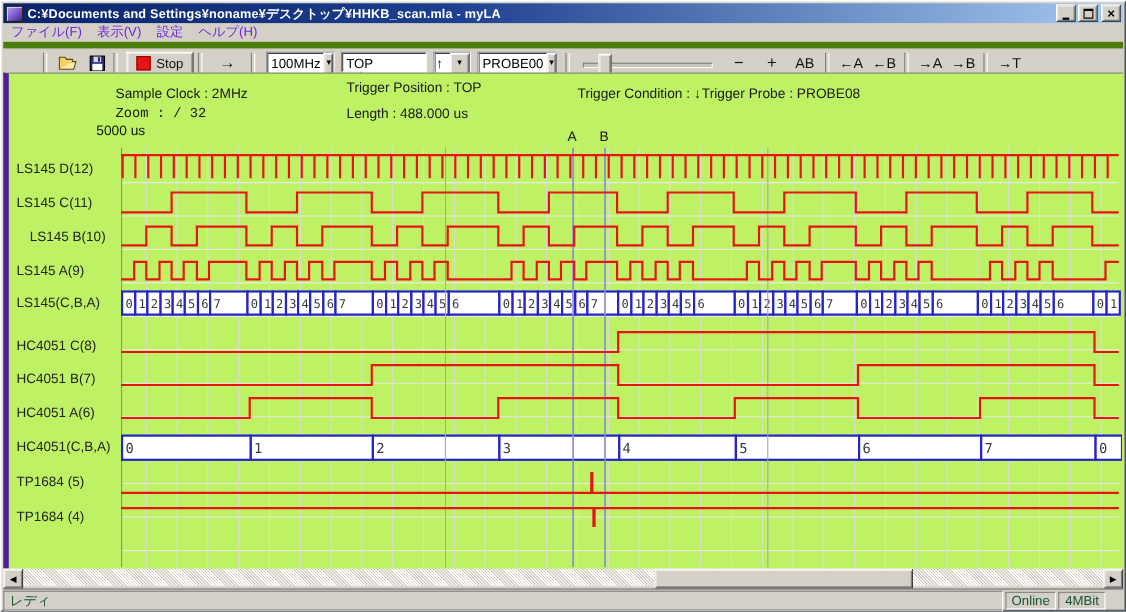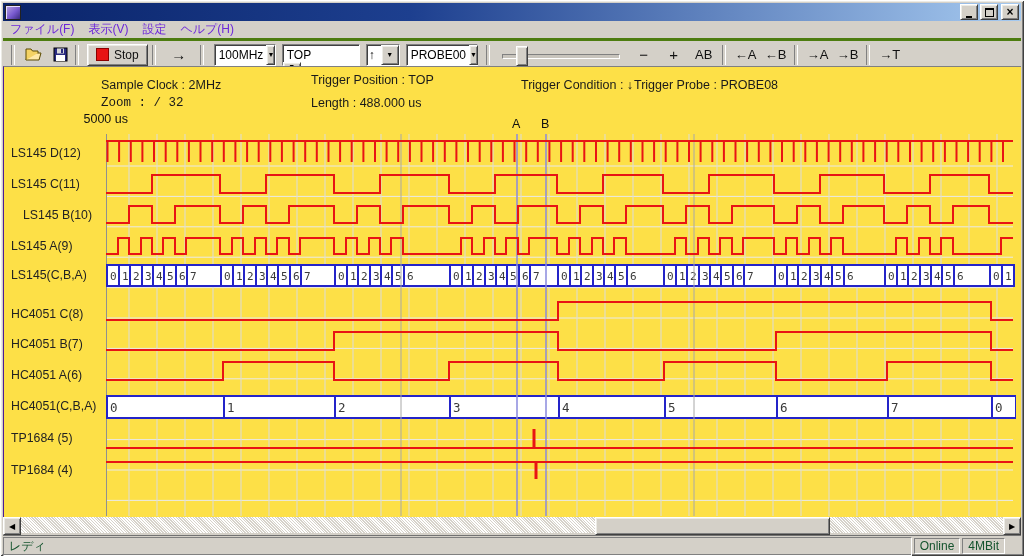--- a/index.html
+++ b/index.html
@@ -16,38 +16,38 @@
   .winbtns{margin-left:auto;display:flex;gap:2px;padding-right:2px;}
   .wbtn{width:16px;height:14px;background:#d4d0c8;border:1px solid;border-color:#fff #404040 #404040 #fff;
         box-shadow:inset 1px 1px 0 #ecebe5, inset -1px -1px 0 #808080;display:flex;align-items:center;justify-content:center;}
   .glyph-min{width:6px;border-bottom:2px solid #000;height:9px;}
   .glyph-max{width:7px;height:6px;border:1px solid #000;border-top:2px solid #000;}
   .glyph-close{font-size:12px;font-weight:bold;color:#000;line-height:10px;}
   
   .menubar{position:absolute;left:3px;top:21px;right:3px;height:17px;display:flex;align-items:center;font-size:12px;color:#6d28d9;}
   .menu-item{padding:1px 7px;}
   
-  .toolbar{position:absolute;left:3px;top:38px;right:3px;height:27px;display:flex;align-items:center;border-top:3px solid #4d7c0f;}
+  .toolbar{position:absolute;left:3px;top:38px;right:3px;height:27px;display:flex;align-items:center;border-top:6px solid #4d7c0f;padding-left:28px;}
   .sep{width:2px;height:20px;border-left:1px solid #808080;border-right:1px solid #fff;margin:0 4px;}
   .tb-icon-btn{width:22px;height:20px;display:flex;align-items:center;justify-content:center;margin-left:4px;}
   .raised{background:#d4d0c8;border:1px solid;border-color:#fff #404040 #404040 #fff;box-shadow:inset 1px 1px 0 #ecebe5, inset -1px -1px 0 #808080;}
   .stop-btn{height:20px;display:flex;align-items:center;gap:5px;padding:0 8px;font-size:12px;color:#111;margin-left:4px;}
   .stop-square{width:11px;height:11px;background:#e81414;border:1px solid #8c0000;}
   .run-btn{width:34px;height:20px;display:flex;align-items:center;justify-content:center;font-size:15px;color:#111;margin-left:2px;}
   .combo{height:20px;display:flex;margin-left:6px;background:#fff;border:1px solid;border-color:#808080 #fff #fff #808080;box-shadow:inset 1px 1px 0 #404040;}
   .combo-value{font-size:12px;color:#000;padding:3px 3px 0 4px;white-space:nowrap;flex:1;}
   .combo-arrow{width:16px;height:18px;background:#d4d0c8;border:1px solid;border-color:#fff #404040 #404040 #fff;
                box-shadow:inset 1px 1px 0 #ecebe5, inset -1px -1px 0 #808080;display:flex;align-items:center;justify-content:center;
                font-size:7px;color:#000;}
   .slider{position:relative;width:118px;height:20px;margin-left:8px;}
   .slider-track{position:absolute;left:0;right:0;top:9px;height:3px;border:1px solid;border-color:#808080 #fff #fff #808080;background:#c8c4bc;}
   .slider-handle{position:absolute;left:14px;top:1px;width:10px;height:18px;}
   .flat-btn{height:20px;min-width:22px;display:flex;align-items:center;justify-content:center;font-size:13px;color:#111;padding:0 3px;margin-left:2px;white-space:nowrap;}
   
-  .workspace{position:absolute;left:3px;top:66px;right:3px;height:451px;background:#fde047;border-top:1px solid #808080;border-left:1px solid #4c1d95;}
+  .workspace{position:absolute;left:3px;top:66px;right:3px;height:451px;background:#bef264;border-top:1px solid #808080;border-left:5px solid #4c1d95;}
   .info-text{position:absolute;font-size:12.5px;color:#1a1a1a;white-space:nowrap;}
   .time-label{position:absolute;left:36px;top:45px;width:88px;text-align:right;font-size:12.5px;color:#111;}
   .ch-label{position:absolute;left:7px;font-size:12.3px;color:#222;white-space:nowrap;}
   .cursor-label{position:absolute;top:50px;font-size:12.5px;color:#111;}
   #waves{position:absolute;left:102px;top:67px;}
   
   .hscroll{position:absolute;left:3px;top:517px;right:3px;height:16px;
            background:repeating-linear-gradient(45deg,#ffffff 0 1px,#d6d2ca 1px 2px);}
   .sbtn{position:absolute;top:0;width:16px;height:16px;display:flex;align-items:center;justify-content:center;font-size:8px;color:#000;}
   .sbtn.left{left:0;} .sbtn.right{right:0;}
@@ -58,20 +58,21 @@
   .pane.main{flex:1;}
   .grip{width:14px;background:repeating-linear-gradient(135deg,#d4d0c8 0 2px,#808080 2px 3px,#ffffff 3px 4px);}
 </style>
 </head>
 <body>
 
 <div id="win">
 
   <div class="titlebar">
     <div class="app-icon"></div>
+    <div class="title-text">C:¥Documents and Settings¥noname¥デスクトップ¥HHKB_scan.mla - myLA</div>
     <div class="winbtns">
       <div class="wbtn">
           <span class="glyph-min"></span>
         </div>
       <div class="wbtn">
           <span class="glyph-max"></span>
         </div>
       <div class="wbtn" style="margin-left:1px;">
           <span class="glyph-close">×</span>
         </div>

